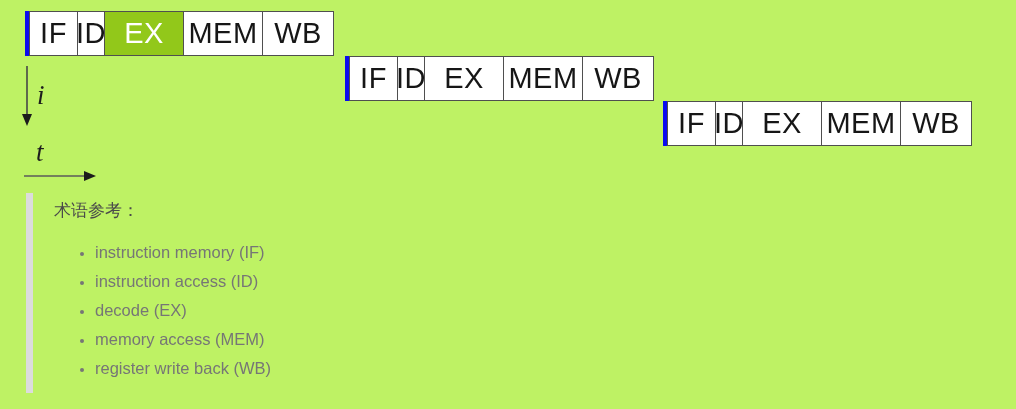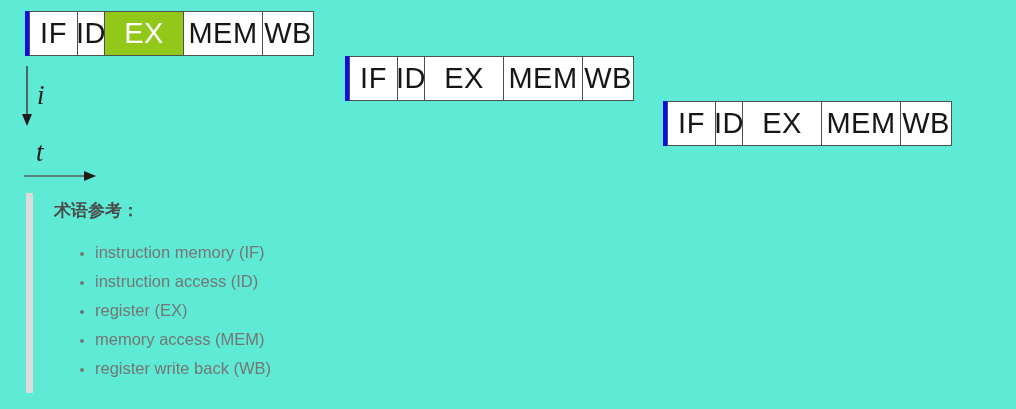--- a/index.html
+++ b/index.html
@@ -6,61 +6,61 @@
     --hl-green: #92C81A;
     --marker-blue: #0B0BEF;
     --cell-border: #4f4f4f;
     --legend-bar: #dcdcdc;
     --legend-text: #767676;
     --legend-title: #4a4a4a;
   }
   * { margin:0; padding:0; box-sizing:border-box; }
   body { background:#ffffff; font-family:"Liberation Sans", sans-serif; }
   .canvas {
-    position:relative; width:1016px; height:409px; background:#5eead4; overflow:hidden;
+    position:relative; width:1016px; height:409px; background:#bef264; overflow:hidden;
   }
 
   
   .prow { position:absolute; display:flex; height:45px; }
   .prow-1 { left:25px; top:11px; }
   .prow-2 { left:345px; top:56px; }
   .prow-3 { left:663px; top:101px; }
   .start-marker { width:4px; height:45px; background:var(--marker-blue); flex:0 0 auto; }
   .cell {
     height:45px; border:1px solid var(--cell-border); margin-left:-1px;
     display:flex; align-items:center; justify-content:center;
     font-size:29px; color:#161616; background:#ffffff; flex:0 0 auto;
     letter-spacing:0.5px;
   }
   .cell.s0 { margin-left:0; width:49px; }
   .cell.s1 { width:28px; }
   .cell.s2 { width:80px; }
   .cell.s3 { width:80px; }
-  .cell.s4 { width:52px; }
+  .cell.s4 { width:72px; }
   .cell.hl { background:var(--hl-green); color:#ffffff; }
 
   
   .axis-label {
     position:absolute; font-family:"Liberation Serif", serif; font-style:italic;
     font-size:27px; color:#1d1d1d; line-height:1;
   }
   .i-label { left:37px; top:82px; }
   .t-label { left:36px; top:139px; }
   .axis-arrow { position:absolute; }
   .i-arrow { left:20px; top:66px; }
   .t-arrow { left:24px; top:169px; }
 
   
   .legend {
     position:absolute; left:26px; top:193px; width:640px;
     border-left:7px solid var(--legend-bar);
     padding:6px 0 10px 21px;
   }
   .legend-title {
-    font-size:17px; font-weight:bold; color:var(--legend-title);
+    font-size:17px; font-weight:normal; color:var(--legend-title);
     line-height:24px;
   }
   .legend-list {
     margin:15px 0 0 0; padding-left:41px; list-style:disc;
   }
   .legend-list li {
     font-size:16.5px; color:var(--legend-text); line-height:29px;
   }
   .legend-list li::marker { color:var(--legend-text); font-size:14px; }
 </style>
@@ -106,19 +106,19 @@
   <svg class="axis-arrow t-arrow" width="76" height="14">
     <line x1="0" y1="7" x2="62" y2="7" stroke="#5a5a5a" stroke-width="1.6"></line>
     <polygon points="60,2 60,12 72,7" fill="#1c1c1c"></polygon>
   </svg>
 
   <div class="legend">
     <div class="legend-title">术语参考：</div>
     <ul class="legend-list">
       <li>instruction memory (IF)</li>
       <li>instruction access (ID)</li>
-      <li>register (EX)</li>
+      <li>decode (EX)</li>
       <li>memory access (MEM)</li>
       <li>register write back (WB)</li>
     </ul>
   </div>
 
 </div>
 
 </body></html>

